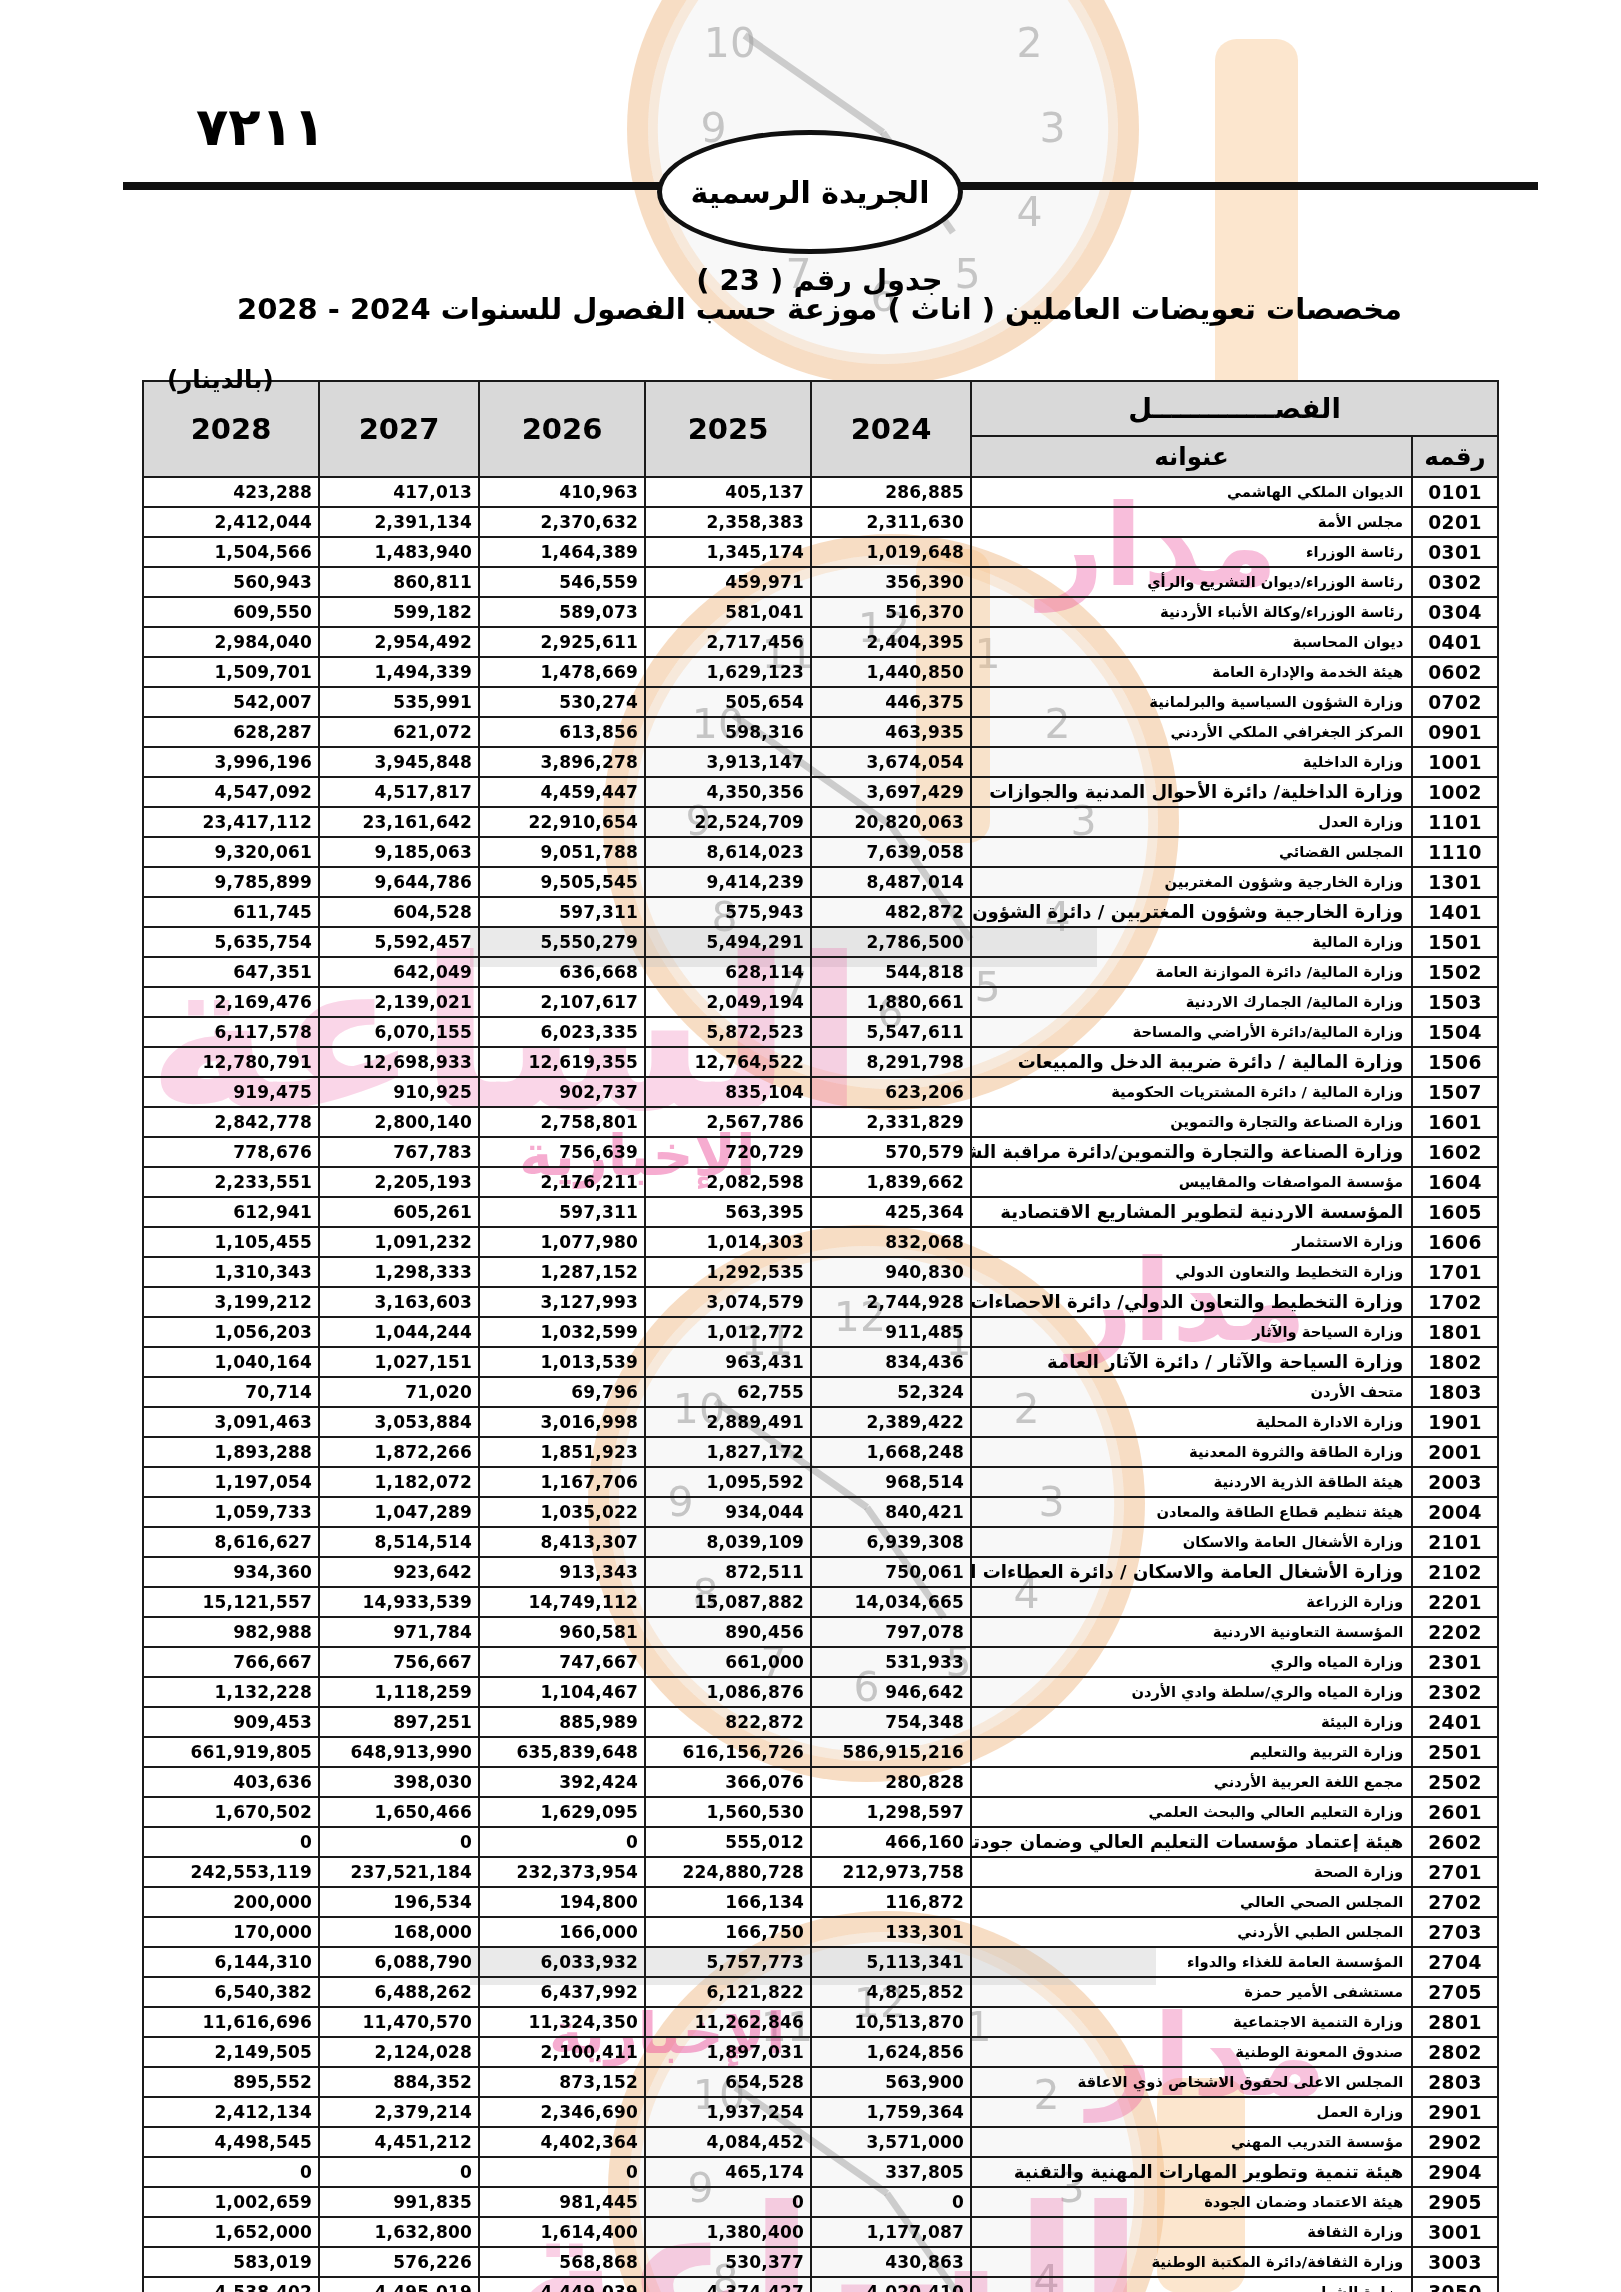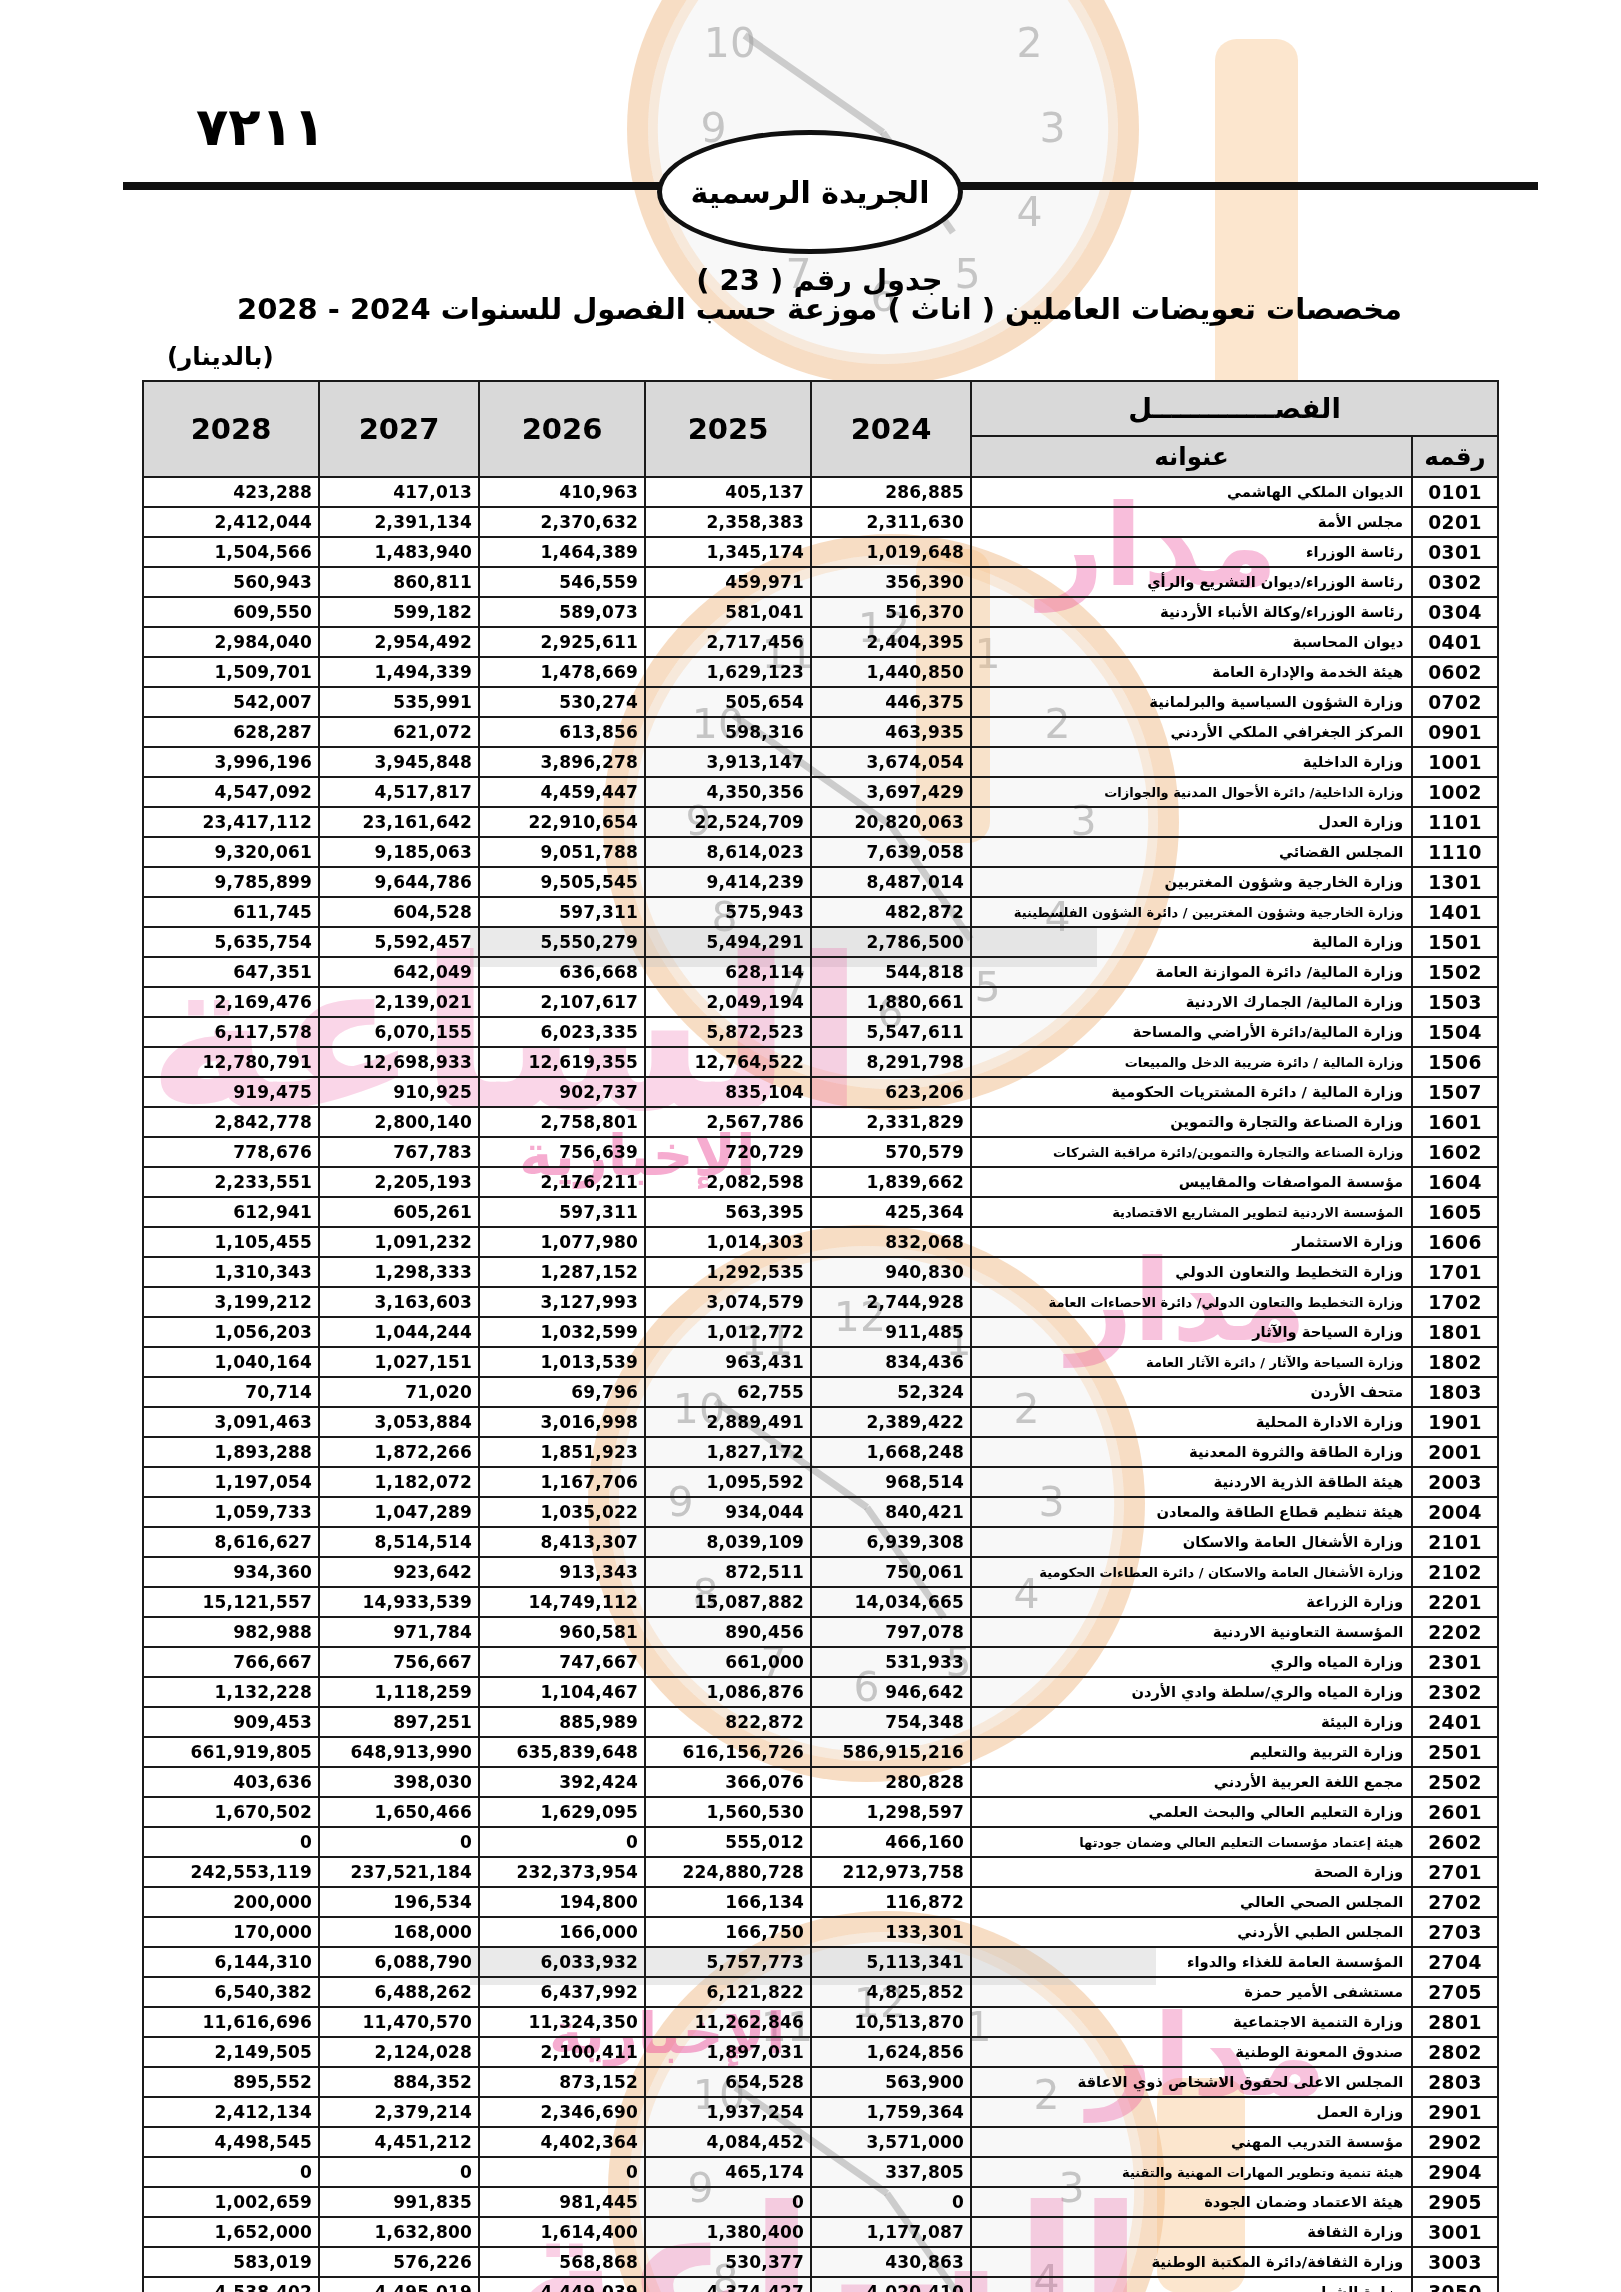--- a/index.html
+++ b/index.html
@@ -49,40 +49,40 @@
   .gazette-oval span { font-size:30px; }
   .doc-title {
     position:absolute; left:142px; top:263px; width:1355px; z-index:2;
     text-align:center; font-size:29px;
   }
   .doc-subtitle {
     position:absolute; left:142px; top:292px; width:1355px; z-index:2;
     text-align:center; font-size:29px;
   }
   .currency-note {
-    position:absolute; left:167px; top:342px; z-index:2; font-size:24.5px;
+    position:absolute; left:167px; top:365px; z-index:2; font-size:24.5px;
   }
 
   
   table.budget {
     position:absolute; left:142px; top:380px; width:1355px; z-index:1;
     border-collapse:collapse; table-layout:fixed; background:transparent;
   }
   table.budget th, table.budget td {
     border:2px solid #1a1a1a; overflow:hidden;
   }
   table.budget { border:2.9px solid #1a1a1a; }
   thead th { background:#d9d9d9; text-align:center; vertical-align:middle; }
   th.group { height:51px; font-size:27.4px; }
   tr.sub th { height:37px; font-size:24.5px; }
   th.year  { font-size:29px; }
   tbody td { height:28px; padding:0 5.9px; background:transparent; vertical-align:middle; }
   td.code  { text-align:center; font-size:18.6px; letter-spacing:0.5px; }
   td.name  { text-align:right; font-size:14.7px; white-space:nowrap; padding-right:7.8px; line-height:1; }
-  td.name.small { font-size:13px;margin-top:44px; }
+  td.name.small { font-size:18px;margin-top:44px; }
   td.num   { text-align:right; font-size:17px; letter-spacing:0.2px; direction:ltr; }
 </style>
 </head>
 <body>
 
 <div class="page">
 
   <div class="wm wm-clock" style="left:627px; top:-127px; width:470px; height:470px;">
       <span class="wm-num" style="left: 300px; top: 63px;">1</span>
       <span class="wm-num" style="left: 362px; top: 125px;">2</span>

